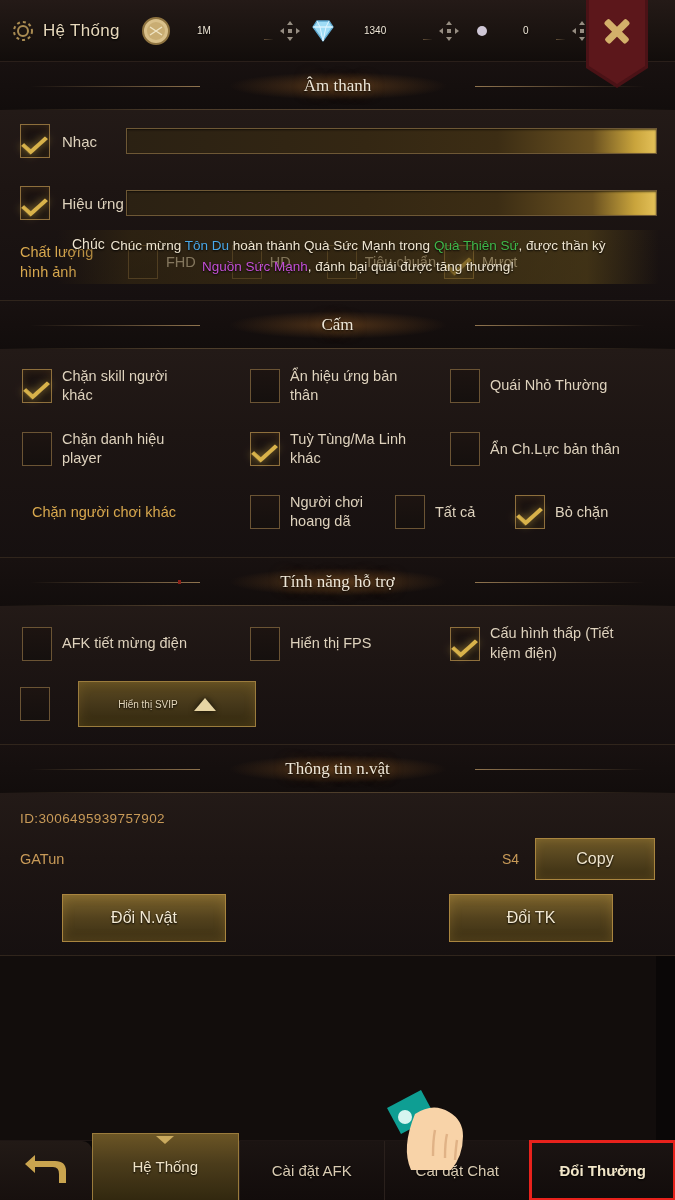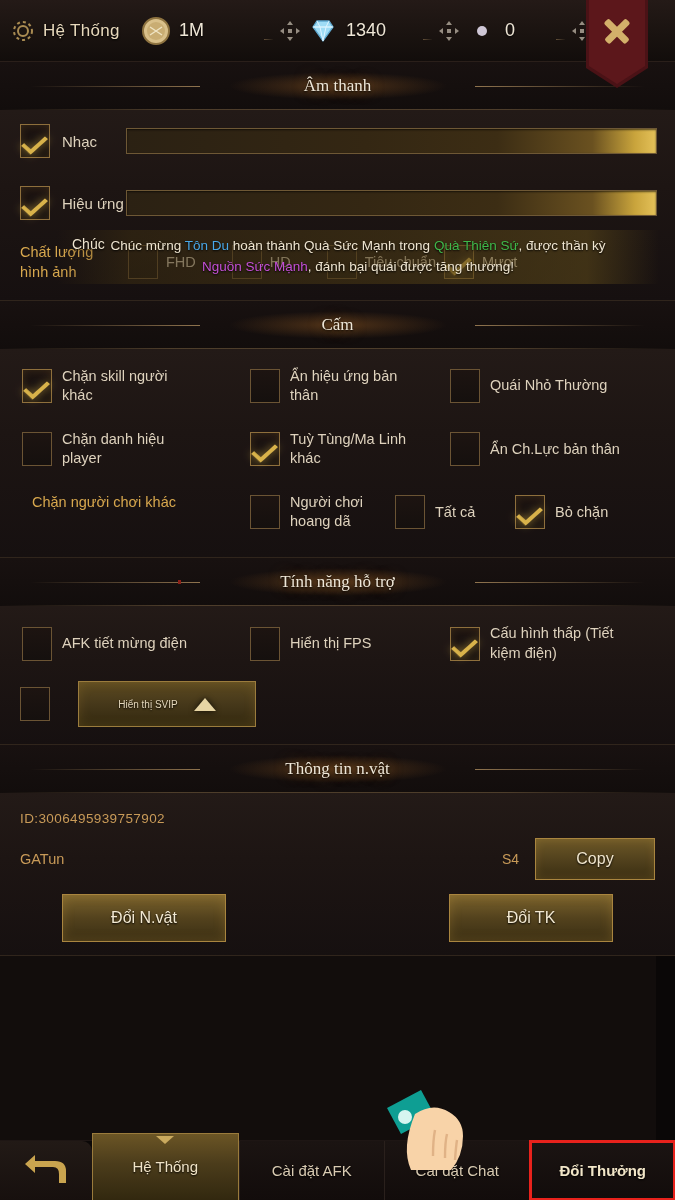--- a/index.html
+++ b/index.html
@@ -28,21 +28,21 @@
   .gear-icon { width: 26px; height: 26px; flex: none; position: relative; }
   .gear-icon svg { display:block; }
   .tb-sys-label {
     font-size: 17px; color: #e8d9bc; margin-left: 7px;
     text-shadow: 0 1px 2px #000;
     letter-spacing: .3px;
   }
   .cur-group { display: flex; align-items: center; }
   .cur-icon { width: 32px; height: 32px; flex: none; }
   .cur-val {
-    font-size: 18px; color: #efe6d6; margin-left: 7px;
+    font-size: 10px; color: #efe6d6; margin-left: 25px;
     text-shadow: 0 1px 2px #000; min-width: 36px;
   }
   .cur-rail {
     height: 1px; background: linear-gradient(90deg, rgba(160,130,90,.55), rgba(160,130,90,.05));
     flex: 1; margin: 18px 6px 0 4px;
   }
   .plus-icon { width: 22px; height: 22px; flex: none; opacity: .78; }
   .closebanner {
     position: absolute; top: 0; right: 8px; width: 62px; height: 88px;
     z-index: 45;
@@ -114,21 +114,21 @@
     box-shadow: inset 0 1px 2px rgba(0,0,0,.6);
   }
 
   
   .quality-row { display: flex; align-items: center; padding: 8px 0 14px 20px; }
   .q-title { font-size: 14.5px; color: #d8a84e; width: 92px; line-height: 1.4; }
   .q-opt { display: flex; align-items: center; margin-left: 16px; }
   .q-opt .cb-label { margin-left: 8px; color: #ded2bd; }
 
   
-  .grid-row { display: flex; padding: 12px 0; }
+  .grid-row { display: flex; align-items: center; padding: 12px 0; }
   .gcell { display: flex; align-items: center; }
   .gcell .cb-label { max-width: 135px; }
 
   
   .svip-row { display: flex; align-items: center; padding: 6px 0 18px 20px; }
   .svip-btn {
     margin-left: 28px; width: 178px; height: 46px;
     border: 1px solid #9b7c3d;
     background: linear-gradient(180deg, #5c4a20 0%, #46381a 50%, #32280f 100%);
     display: flex; align-items: center; justify-content: center;

